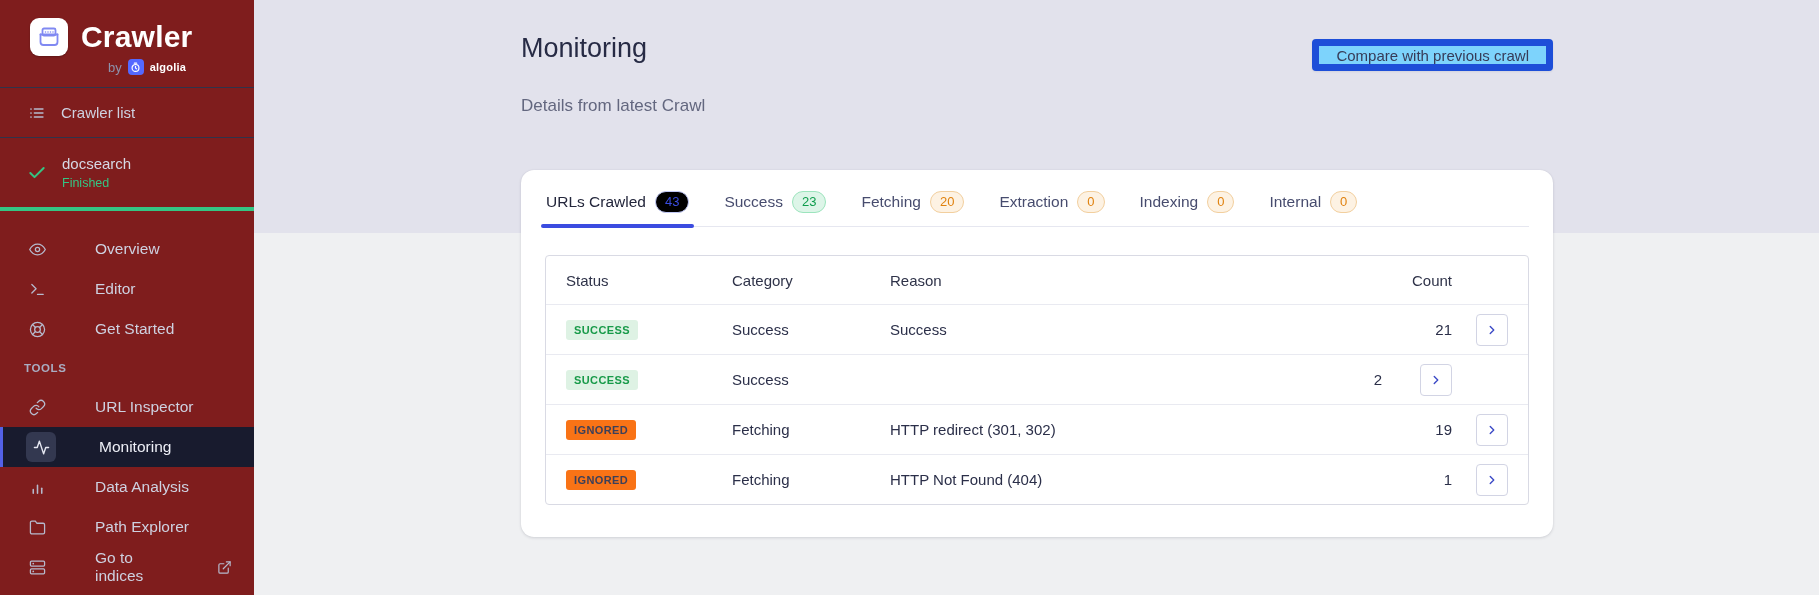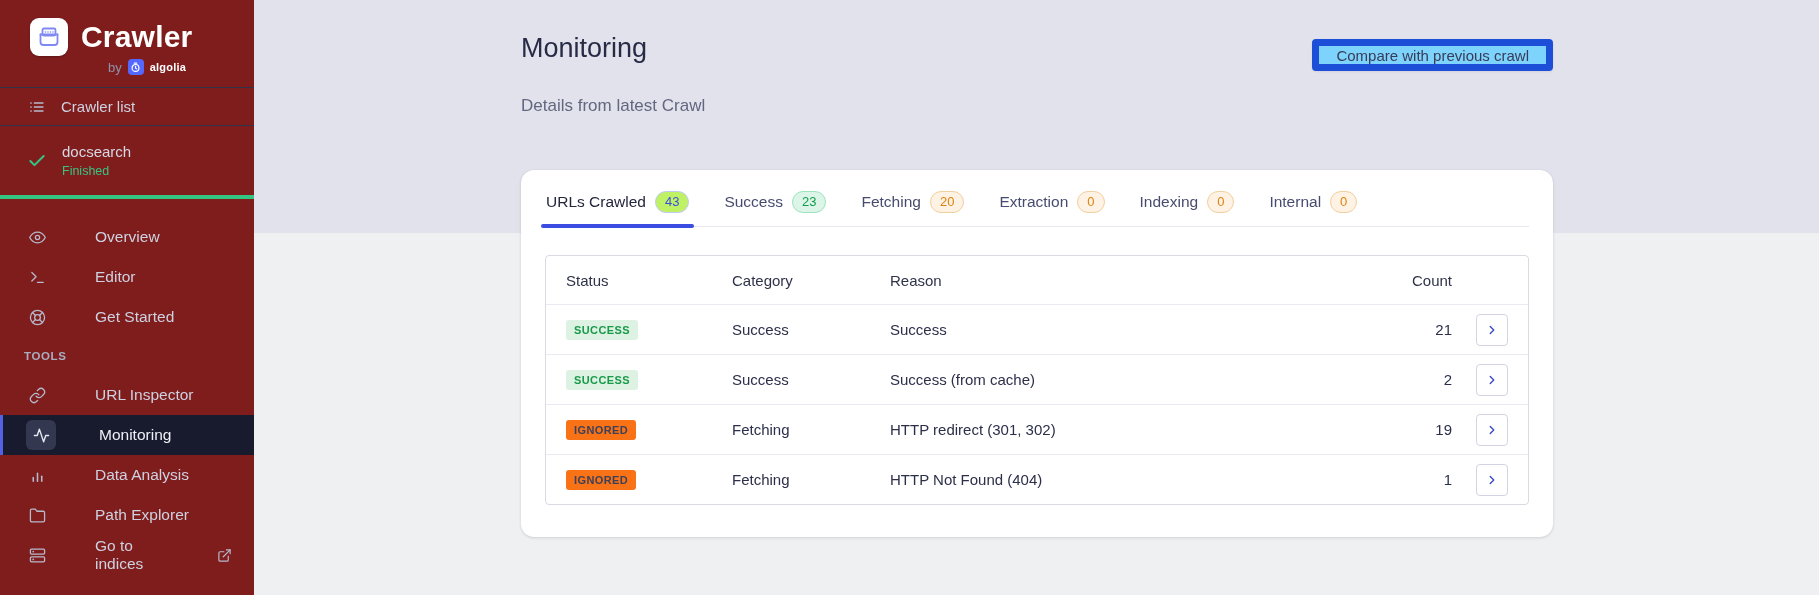--- a/index.html
+++ b/index.html
@@ -14,21 +14,21 @@
   .sidebar { width:254px; min-width:254px; height:595px; background:#7f1d1d; color:#ced1e0; display:flex; flex-direction:column; }
   .logo-block { padding:18px 24px 12px 30px; }
   .logo-row { display:flex; align-items:center; gap:13px; }
   .logo-mark { width:38px; height:38px; background:#ffffff; border-radius:9px; display:flex; align-items:center; justify-content:center; box-shadow:0 1px 2px rgba(0,0,0,.25); }
   .logo-title { font-size:30px; font-weight:600; color:#ffffff; letter-spacing:.2px; }
   .logo-byline { display:flex; align-items:center; justify-content:flex-end; gap:6px; margin-top:3px; padding-right:44px; }
   .logo-by { font-size:13px; color:#8d92ab; }
   .algolia-badge { width:16px; height:16px; border-radius:4px; background:#5468ff; display:flex; align-items:center; justify-content:center; }
   .algolia-name { font-size:11px; font-weight:700; color:#ffffff; letter-spacing:.2px; }
 
-  .crawler-list-row { height:39px; border-top:1px solid #30334a; border-bottom:1px solid #30334a; display:flex; align-items:center; gap:16px; padding-left:29px; font-size:15px; color:#ced1e0; cursor:pointer; }
+  .crawler-list-row { height:51px; border-top:1px solid #30334a; border-bottom:1px solid #30334a; display:flex; align-items:center; gap:16px; padding-left:29px; font-size:15px; color:#ced1e0; cursor:pointer; }
 
   .crawl-status { height:69px; display:flex; align-items:center; gap:15px; padding-left:27px; }
   .crawl-status .txt { display:flex; flex-direction:column; gap:4px; }
   .crawl-name { font-size:15px; color:#d6d8e4; }
   .crawl-state { font-size:12.5px; color:#35c583; }
   .progress-bar { height:4px; width:100%; background:#35c583; }
 
   .nav { margin-top:18px; display:flex; flex-direction:column; }
   .nav-item { height:40px; display:flex; align-items:center; padding:0 22px 0 29px; font-size:15.5px; color:#ced1e0; cursor:pointer;gap:34px; }
   .nav-item .ni { width:17px; margin-right:15px; color:#b6bacd; display:flex; align-items:center; justify-content:center; }
@@ -46,21 +46,21 @@
   .compare-btn { position:absolute; top:39px; right:0; height:32px; padding:0 17px; background:#7dd3fc; border:7px solid #1d4ed8; border-radius:4px; font-size:15px; color:#373b58; display:flex; align-items:center; box-shadow:0 1px 2px rgba(30,33,60,.08); cursor:pointer; font-family:"Liberation Sans", sans-serif; }
   .page-subtitle { position:absolute; top:96px; left:0; font-size:17px; color:#63677f; }
 
   .card { position:absolute; top:170px; left:0; width:1032px; height:367px; background:#ffffff; border-radius:13px; box-shadow:0 1px 3px rgba(30,33,60,.14), 0 0 1px rgba(30,33,60,.1); padding:21px 24px 0; }
 
   .tabs { display:flex; gap:33px; border-bottom:1px solid #e6e7f0; }
   .tab { position:relative; display:flex; align-items:center; gap:9px; padding:0 1px 13px; font-size:15.5px; color:#474c6e; cursor:pointer; }
   .tab.active { color:#23263b; }
   .tab.active::after { content:""; position:absolute; left:-4px; right:-4px; bottom:-2px; height:4px; background:#3b4ce0; border-radius:2px; }
   .pill { font-size:13px; padding:2px 9px; border-radius:999px; border:1px solid; line-height:16px; }
-  .pill-blue   { background:#bef264; border-color:#c2c9f6; color:#3a4ce0; }
+  .pill-blue   { background:#000000; border-color:#c2c9f6; color:#3a4ce0; }
   .pill-green  { background:#ddf5e8; border-color:#9ce4bd; color:#0f9d4d; }
   .pill-orange { background:#fdf2e3; border-color:#f2cf9e; color:#e0820f; }
 
   .table { margin-top:28px; border:1px solid #d9dae4; border-radius:4px; background:#ffffff; }
   .trow { display:grid; grid-template-columns:166px 158px 1fr 70px 56px; align-items:center; padding:0 20px; }
   .thead { height:48px; font-size:15px; font-weight:500; color:#2f3349; }
   .tbody-row { height:50px; border-top:1px solid #e9eaf1; font-size:15px; color:#2b2f49; }
   .col-count { text-align:right; }
   .col-action { display:flex; justify-content:flex-end; }
   .status-badge { display:inline-block; font-size:11px; font-weight:700; letter-spacing:.4px; padding:4px 8px; border-radius:3px; }
@@ -262,21 +262,20 @@
                 <svg width="14" height="14" viewBox="0 0 24 24" fill="none" stroke="currentColor" stroke-width="2.4" stroke-linecap="round" stroke-linejoin="round">
                   <polyline points="9 18 15 12 9 6"></polyline>
                 </svg>
               </button>
             </span>
         </div>
 
         <div class="trow tbody-row">
           <span><span class="status-badge st-success">SUCCESS</span></span>
           <span>Success</span>
-          <span>Success (from cache)</span>
           <span class="col-count">2</span>
           <span class="col-action">
               <button class="chev-btn">
                 <svg width="14" height="14" viewBox="0 0 24 24" fill="none" stroke="currentColor" stroke-width="2.4" stroke-linecap="round" stroke-linejoin="round">
                   <polyline points="9 18 15 12 9 6"></polyline>
                 </svg>
               </button>
             </span>
         </div>
 

